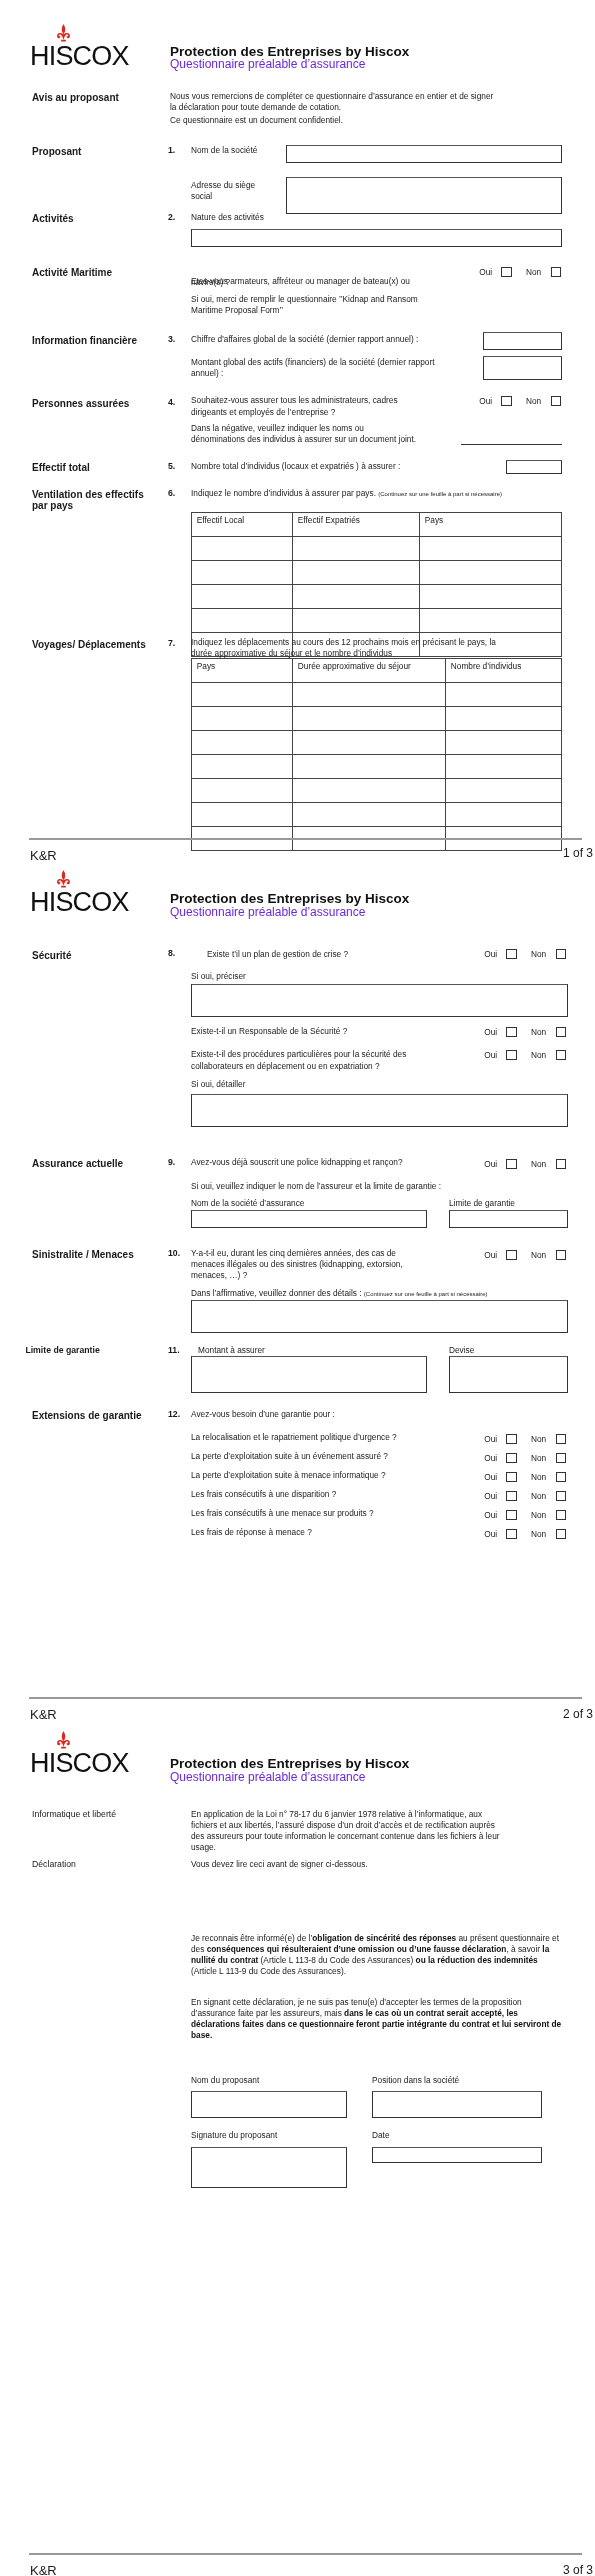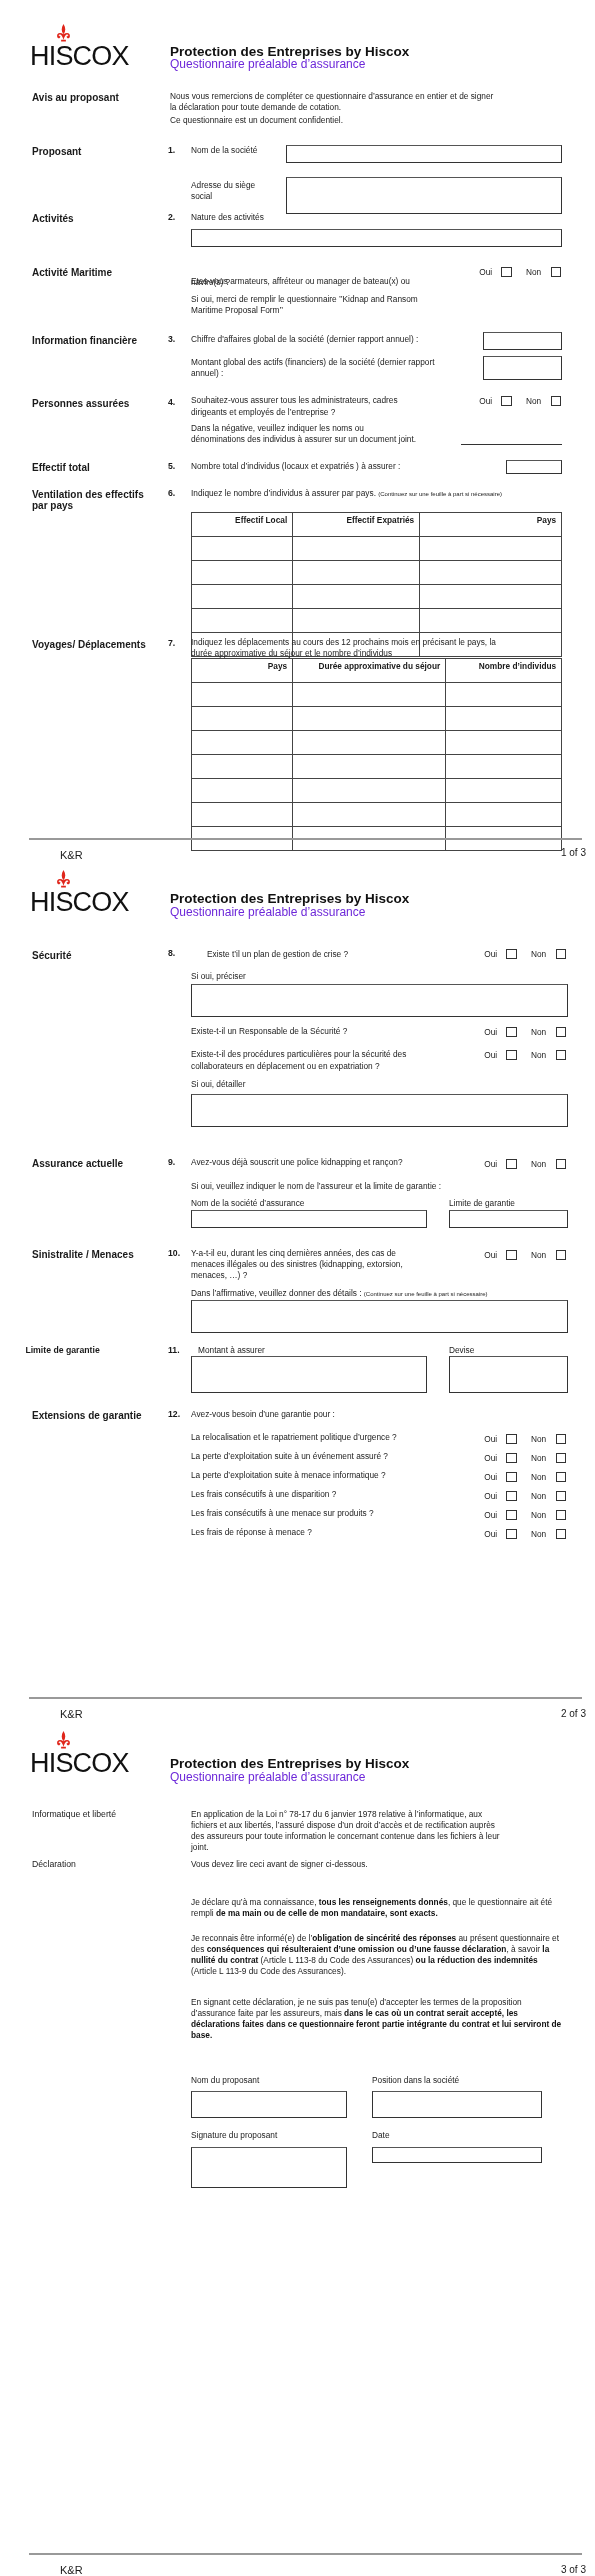--- a/index.html
+++ b/index.html
@@ -16,25 +16,25 @@
   .num { position: absolute; left: 168px; font-size: 8.7px; font-weight: bold; }
   .txt { position: absolute; left: 191px; font-size: 8.3px; color: #222; }
   .box { position: absolute; border: 1.2px solid #333; border-top-color: #555; background: #fff; }
   .cb-group { position: absolute; left: 476px; width: 87px; height: 12.7px; font-size: 8.3px; }
   .cb-group .lbl-oui { position: absolute; left: 3.2px; top: 0; }
   .cb-group .cb-oui { position: absolute; left: 25.4px; top: 0; width: 10.3px; height: 10.3px; border: 1px solid #333; background: #fff; }
   .cb-group .lbl-non { position: absolute; left: 50px; top: 0; }
   .cb-group .cb-non { position: absolute; left: 75px; top: 0; width: 10.3px; height: 10.3px; border: 1px solid #333; background: #fff; }
   .small-note { font-size: 6px; }
   table.grid { position: absolute; border-collapse: collapse; font-size: 8.3px; }
-  table.grid th { font-weight: bold; text-align: right; padding: 1.6px 4.8px; border: 1px solid #444; height: 24px; vertical-align: top; }
+  table.grid th { font-weight: normal; text-align: left; padding: 1.6px 4.8px; border: 1px solid #444; height: 24px; vertical-align: top; }
   table.grid td { border: 1px solid #444; height: 24px; }
   .footer-line { position: absolute; left: 29px; width: 553px; height: 1.6px; background: #999; }
-  .footer-left { position: absolute; left: 30px; font-size: 11px; margin-left: 30px; }
-  .footer-right { position: absolute; right: 10px; font-size: 10px; }
+  .footer-left { position: absolute; left: 30px; font-size: 13px; }
+  .footer-right { position: absolute; right: 3px; font-size: 12px; }
   .para { position: absolute; left: 191px; width: 373px; font-size: 8.3px; color: #222; line-height: 1.33; }
   .para b { color: #111; }
   .under { position: absolute; border-bottom: 1px solid #333; }
 </style>
 </head>
 <body>
 
 <div class="page" style="top:0; height:862px;">
   <div class="logo" style="top:24px;">
     <svg class="logo-mark" viewBox="0 0 24 26">
@@ -339,28 +339,25 @@
       </svg>
     <div class="logo-text">HISCOX</div>
   </div>
   <div class="title" style="top:32px;">Protection des Entreprises by Hiscox</div>
   <div class="subtitle" style="top:47px;">Questionnaire préalable d’assurance</div>
 
   <div class="sec small" style="top:86px; font-weight:normal; color:#222;">Informatique et liberté</div>
   <div class="txt" style="top:86px; font-size:8.3px;">En application de la Loi n° 78-17 du 6 janvier 1978 relative à l’informatique, aux</div>
   <div class="txt" style="top:97px;">fichiers et aux libertés, l’assuré dispose d’un droit d’accès et de rectification auprès</div>
   <div class="txt" style="top:108px;">des assureurs pour toute information le concernant contenue dans les fichiers à leur</div>
-  <div class="txt" style="top:119px;">joint.</div>
+  <div class="txt" style="top:119px;">usage.</div>
 
   <div class="sec small" style="top:136px; font-weight:normal; color:#222;">Déclaration</div>
   <div class="txt" style="top:136px;">Vous devez lire ceci avant de signer ci-dessous.</div>
 
-  <div class="para" style="top:174px;">
-    <span>Je déclare  qu’à ma connaissance, </span><b>tous les renseignements donnés</b><span>, que le questionnaire ait été rempli </span><b>de ma main ou de celle de mon mandataire, sont exacts.</b>
-  </div>
   <div class="para" style="top:210px;">
     <span>Je reconnais être informé(e) de l’</span><b>obligation de sincérité des réponses</b><span> au présent questionnaire et des </span><b>conséquences qui résulteraient d’une omission ou d’une fausse déclaration</b><span>, à savoir </span><b>la nullité du contrat</b><span> (Article L 113-8 du Code des Assurances) </span><b>ou la réduction des indemnités</b><span> (Article L 113-9 du Code des Assurances).</span>
   </div>
   <div class="para" style="top:274px;">
     <span>En signant cette déclaration, je ne suis pas tenu(e) d’accepter les termes de la proposition d’assurance faite par les assureurs, mais </span><b>dans le cas où un contrat serait accepté, les déclarations faites dans ce questionnaire feront partie intégrante du contrat et lui serviront de base.</b>
   </div>
 
   <div class="txt" style="top:352px;">Nom du proposant</div>
   <div class="txt" style="left:372px; top:352px;">Position dans la société</div>
   <div class="box" style="left:191px; top:368px; width:156px; height:27px;"></div>

